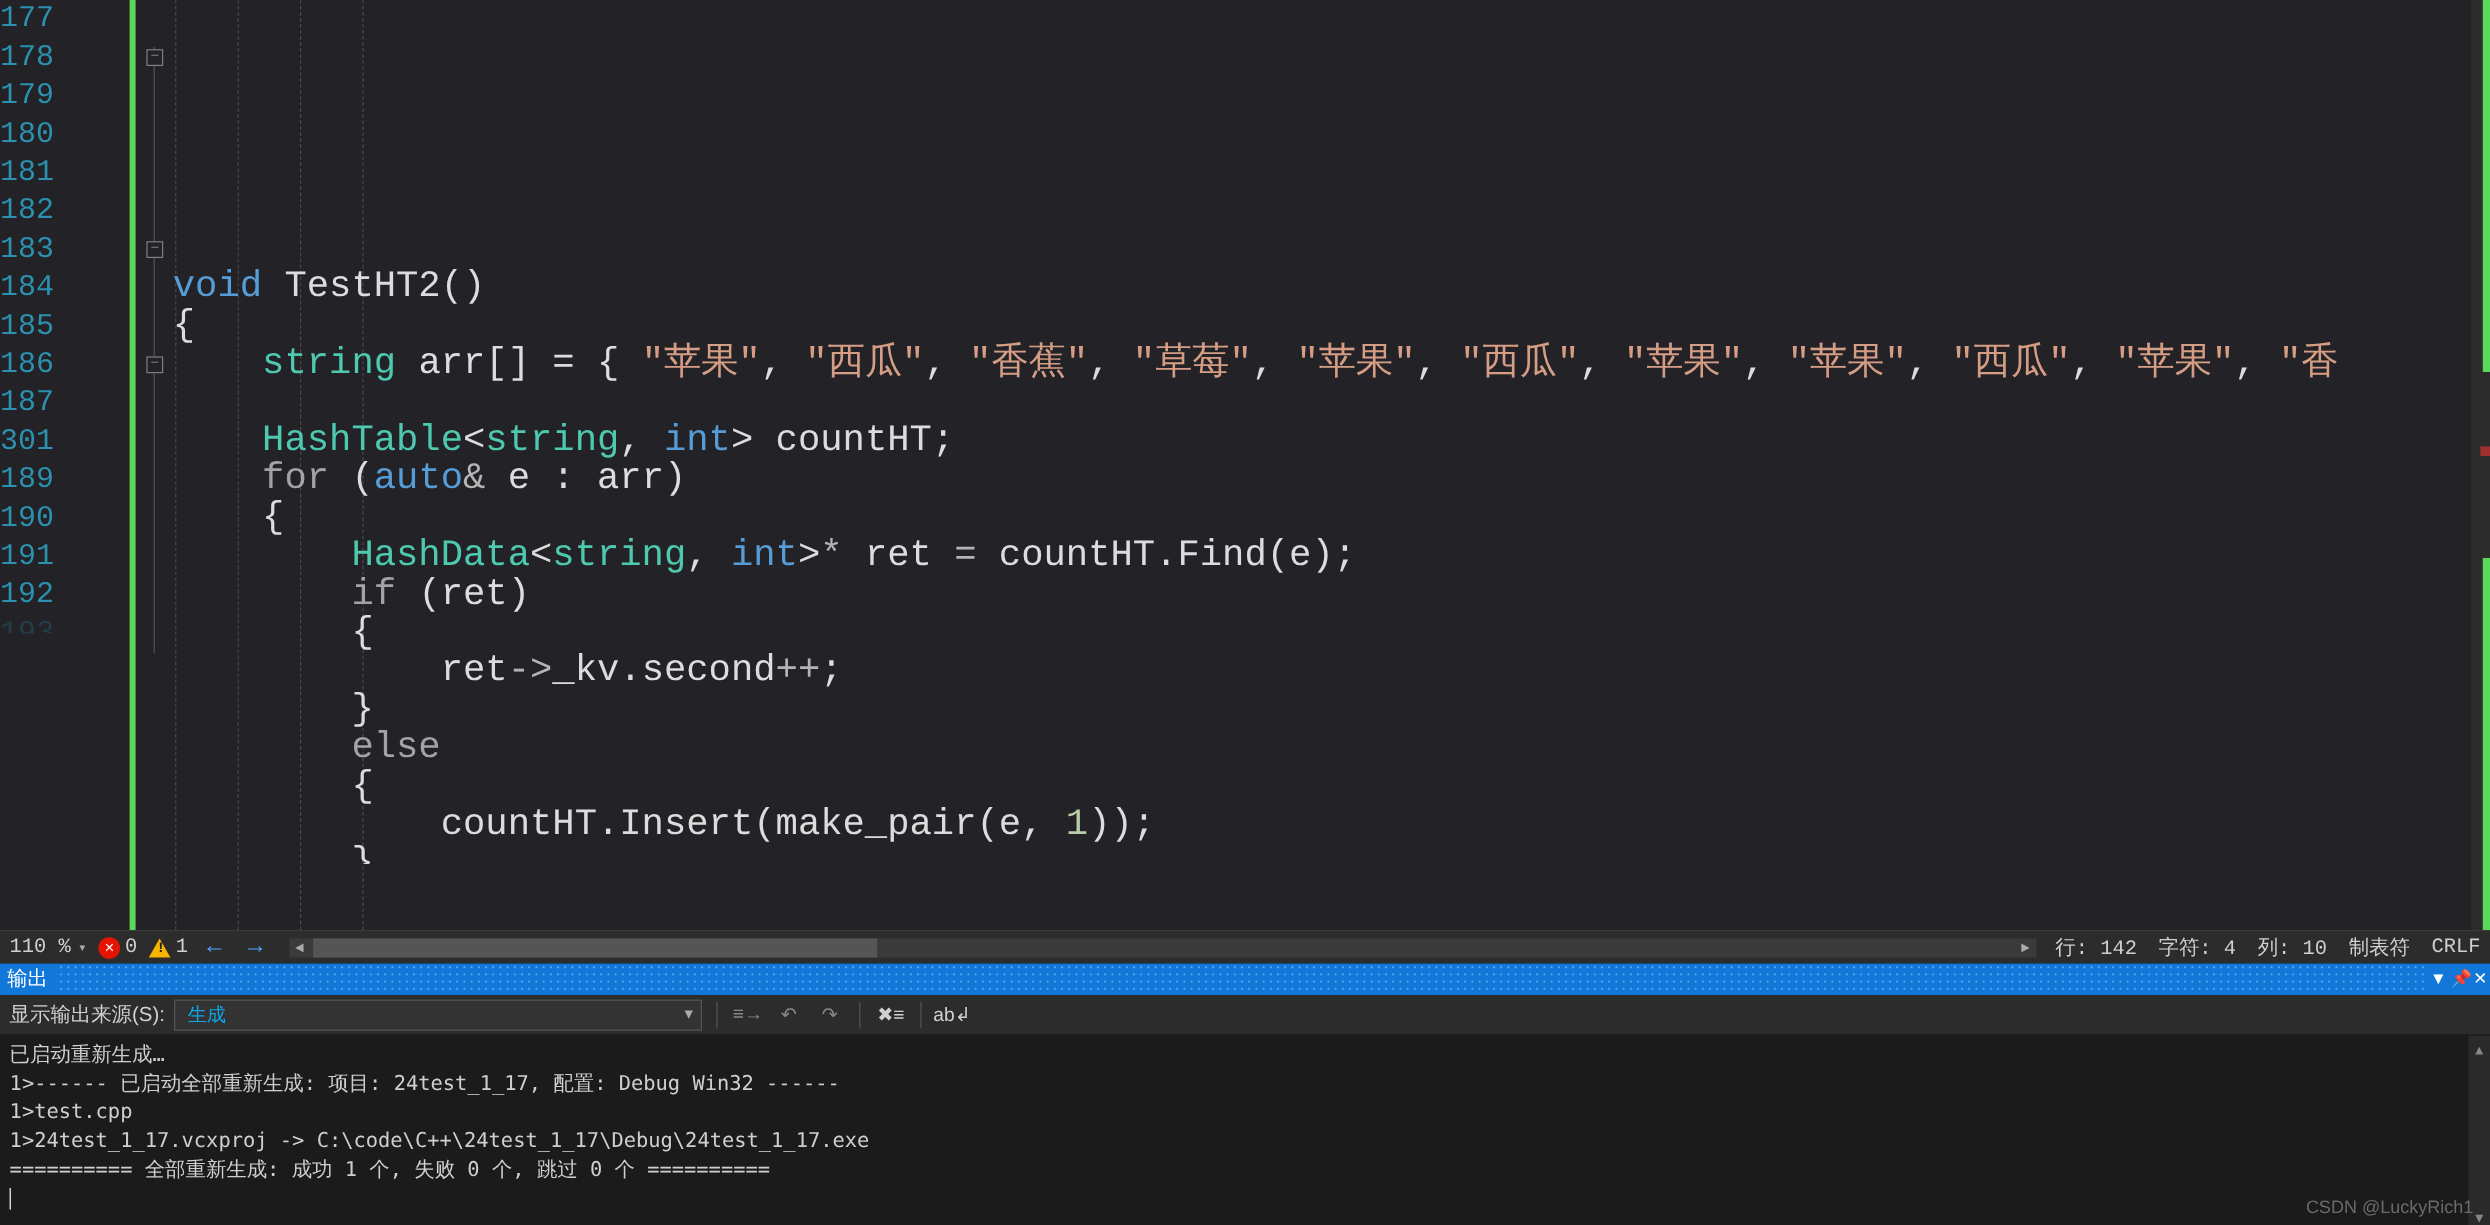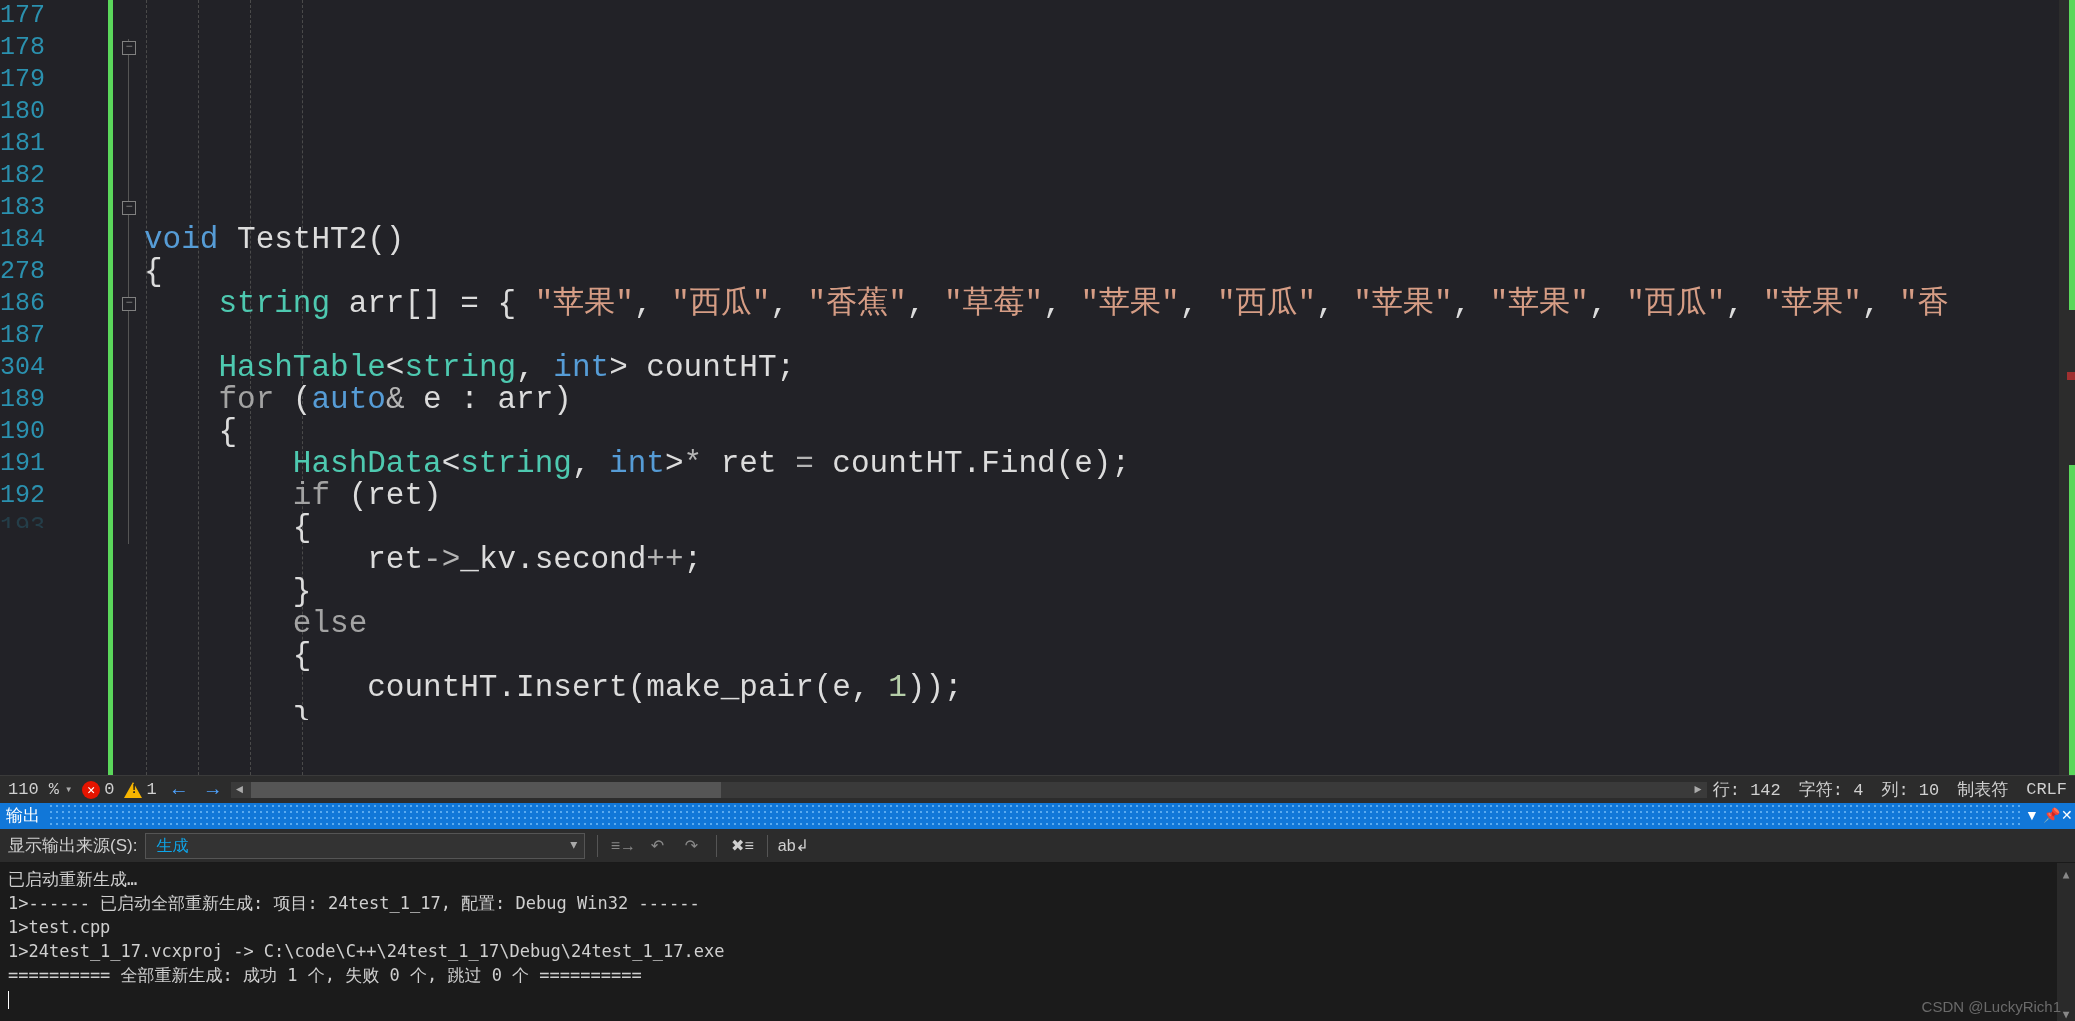--- a/index.html
+++ b/index.html
@@ -105,21 +105,21 @@
 
   .status-bar {
     height: 28px;
     background: #2c2c2c;
     border-top:1px solid #3a3a3a;
     display:flex;
     align-items:center;
     font-size:17px;
     color:#d0d0d0;
     padding: 0 8px;
-    gap: 6px;
+    gap: 16px;
   }
   .status-left { display:flex; align-items:center; gap:10px; }
   .status-mid { flex:1; display:flex; align-items:center; gap:10px; }
   .status-right { display:flex; align-items:center; gap:18px; }
   .zoom-dd { display:flex; align-items:center; gap:6px; }
   .circ-red { width:18px;height:18px;border-radius:50%;background:#e51400;display:inline-flex;align-items:center;justify-content:center;color:#fff;font-size:13px;font-weight:bold;}
   .tri-yel { width:0;height:0;border-left:9px solid transparent;border-right:9px solid transparent;border-bottom:16px solid #f7b500;position:relative;}
   .tri-yel::after{content:"!";position:absolute;left:-3px;top:1px;font-size:12px;color:#222;font-weight:bold;}
   .nav-arrow { color:#4fa4ff; font-size:20px; padding:0 6px; cursor:pointer;}
   .hscroll { flex:1; height:16px; background:#3a3a3a; position:relative; }
@@ -207,24 +207,24 @@
 <div class="editor-area">
   <div class="gutter">
       <span class="ln">177</span>
       <span class="ln">178</span>
       <span class="ln">179</span>
       <span class="ln">180</span>
       <span class="ln">181</span>
       <span class="ln">182</span>
       <span class="ln">183</span>
       <span class="ln">184</span>
-      <span class="ln">278</span>
+      <span class="ln">185</span>
       <span class="ln">186</span>
       <span class="ln">187</span>
-      <span class="ln">304</span>
+      <span class="ln">301</span>
       <span class="ln">189</span>
       <span class="ln">190</span>
       <span class="ln">191</span>
       <span class="ln">192</span>
       <span class="ln" style="opacity: 0.25; height: 16px; overflow: hidden;">193</span>
     </div>
   <div class="marker-strip">
     <div class="green-bar"></div>
   </div>
   <div class="fold-col">

